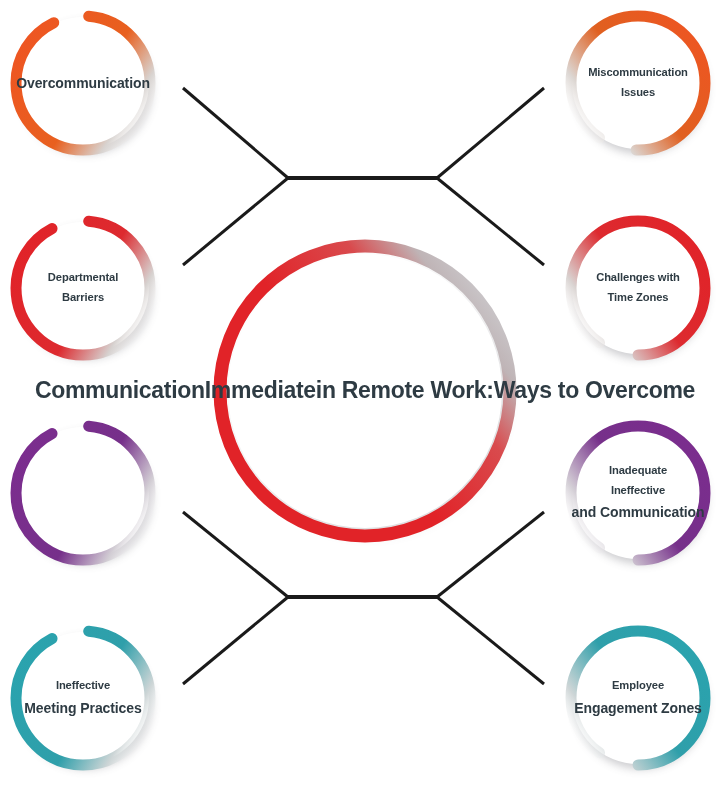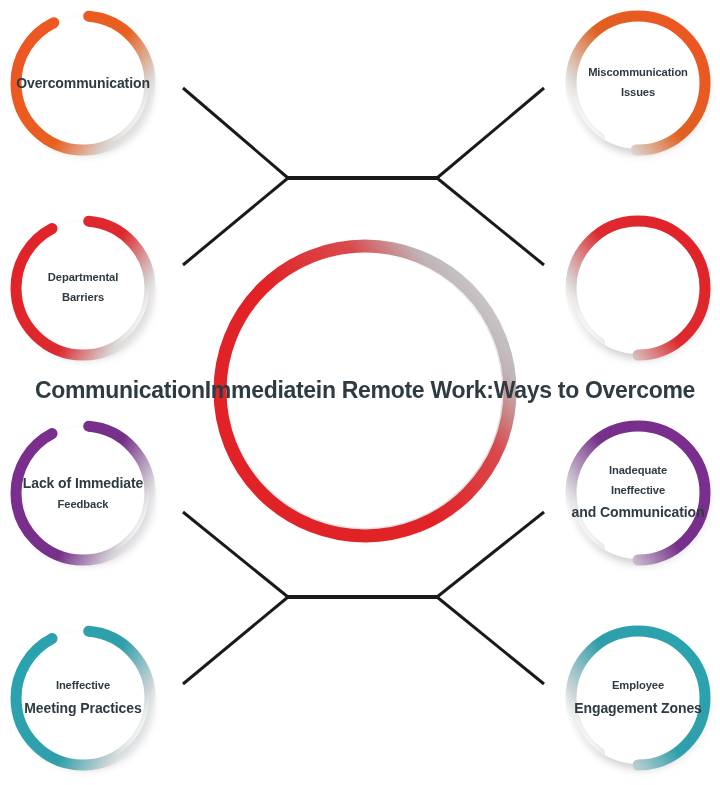--- a/index.html
+++ b/index.html
@@ -214,39 +214,39 @@
       <defs>
         <linearGradient id="gTz" x1="1" y1="0.18" x2="0.05" y2="0.88">
           <stop offset="0" stop-color="#e12328"></stop>
           <stop offset="0.5" stop-color="#dd2a2f"></stop>
           <stop offset="0.82" stop-color="#d9d3d1"></stop>
           <stop offset="1" stop-color="#ffffff" stop-opacity="0"></stop>
         </linearGradient>
       </defs>
       <circle cx="75" cy="75" r="67" fill="none" stroke="url(#gTz)" stroke-width="11" stroke-dasharray="380 41" stroke-dashoffset="275" stroke-linecap="round"></circle>
     </svg>
+    <div class="label">
+      <span>Challenges with</span>
+      <span>Time Zones</span>
+    </div>
   </div>
 
   <div class="node" id="node-feedback">
     <div class="disc"></div>
     <svg class="ring" viewBox="0 0 150 150">
       <defs>
         <linearGradient id="gFb" x1="0" y1="0.25" x2="1" y2="0.8">
           <stop offset="0" stop-color="#7b2d8e"></stop>
           <stop offset="0.55" stop-color="#76308a"></stop>
           <stop offset="0.84" stop-color="#d2cdd4"></stop>
           <stop offset="1" stop-color="#ffffff" stop-opacity="0"></stop>
         </linearGradient>
       </defs>
       <circle cx="75" cy="75" r="67" fill="none" stroke="url(#gFb)" stroke-width="11" stroke-dasharray="383 38" stroke-dashoffset="100" stroke-linecap="round"></circle>
     </svg>
-    <div class="label">
-      <span class="wide">Lack of Immediate</span>
-      <span>Feedback</span>
-    </div>
   </div>
 
   <div class="node" id="node-technology">
     <div class="disc"></div>
     <svg class="ring" viewBox="0 0 150 150">
       <defs>
         <linearGradient id="gTech" x1="1" y1="0.18" x2="0.05" y2="0.88">
           <stop offset="0" stop-color="#7b2d8e"></stop>
           <stop offset="0.5" stop-color="#76308a"></stop>
           <stop offset="0.82" stop-color="#d4cfd6"></stop>

